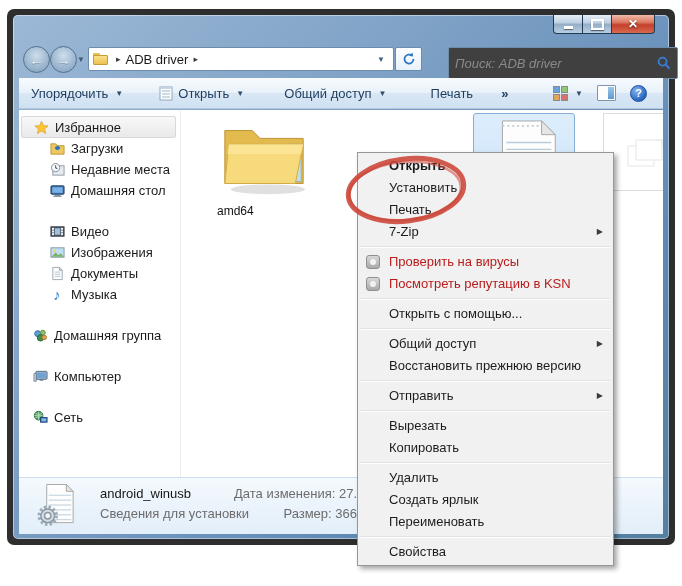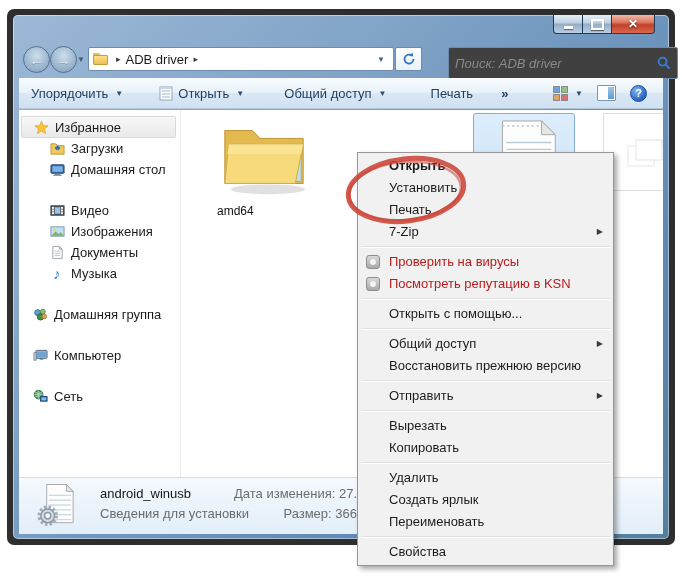--- a/index.html
+++ b/index.html
@@ -210,20 +210,30 @@
         <span>Избранное</span>
       </div>
       <div class="side-row">
         <span class="sicon">
           <svg width="15" height="15" viewBox="0 0 16 16">
               <path d="M1 3 h5 l2 2 h7 v9 H1 Z" fill="#edc95e" stroke="#bd9634"></path>
               <path d="M8 5 v4 M8 9 l-2.4-2.4 M8 9 l2.4-2.4" stroke="#2f6fc0" stroke-width="2.2" fill="none"></path>
             </svg>
         </span>
         <span>Загрузки</span>
+      </div>
+      <div class="side-row">
+        <span class="sicon">
+          <svg width="15" height="15" viewBox="0 0 16 16">
+              <rect x="3" y="4" width="12" height="10" fill="#e6ebef" stroke="#8e9aa5"></rect>
+              <circle cx="6" cy="6" r="4.4" fill="#f5f8fa" stroke="#7d8b97"></circle>
+              <path d="M6 3.4 V6 l1.8 1.2" stroke="#49596a" stroke-width="1.1" fill="none"></path>
+            </svg>
+        </span>
+        <span>Недавние места</span>
       </div>
       <div class="side-row">
         <span class="sicon">
           <svg width="15" height="15" viewBox="0 0 16 16">
               <rect x="1" y="3" width="14" height="9" rx="1" fill="#3f6fa8" stroke="#1d3f66"></rect>
               <rect x="2.5" y="4.5" width="11" height="6" fill="#79b1e8"></rect>
               <rect x="5" y="12" width="6" height="1.6" fill="#5a6c7e"></rect>
               <rect x="3.5" y="13.6" width="9" height="1.2" fill="#7e8da0"></rect>
             </svg>
         </span>

